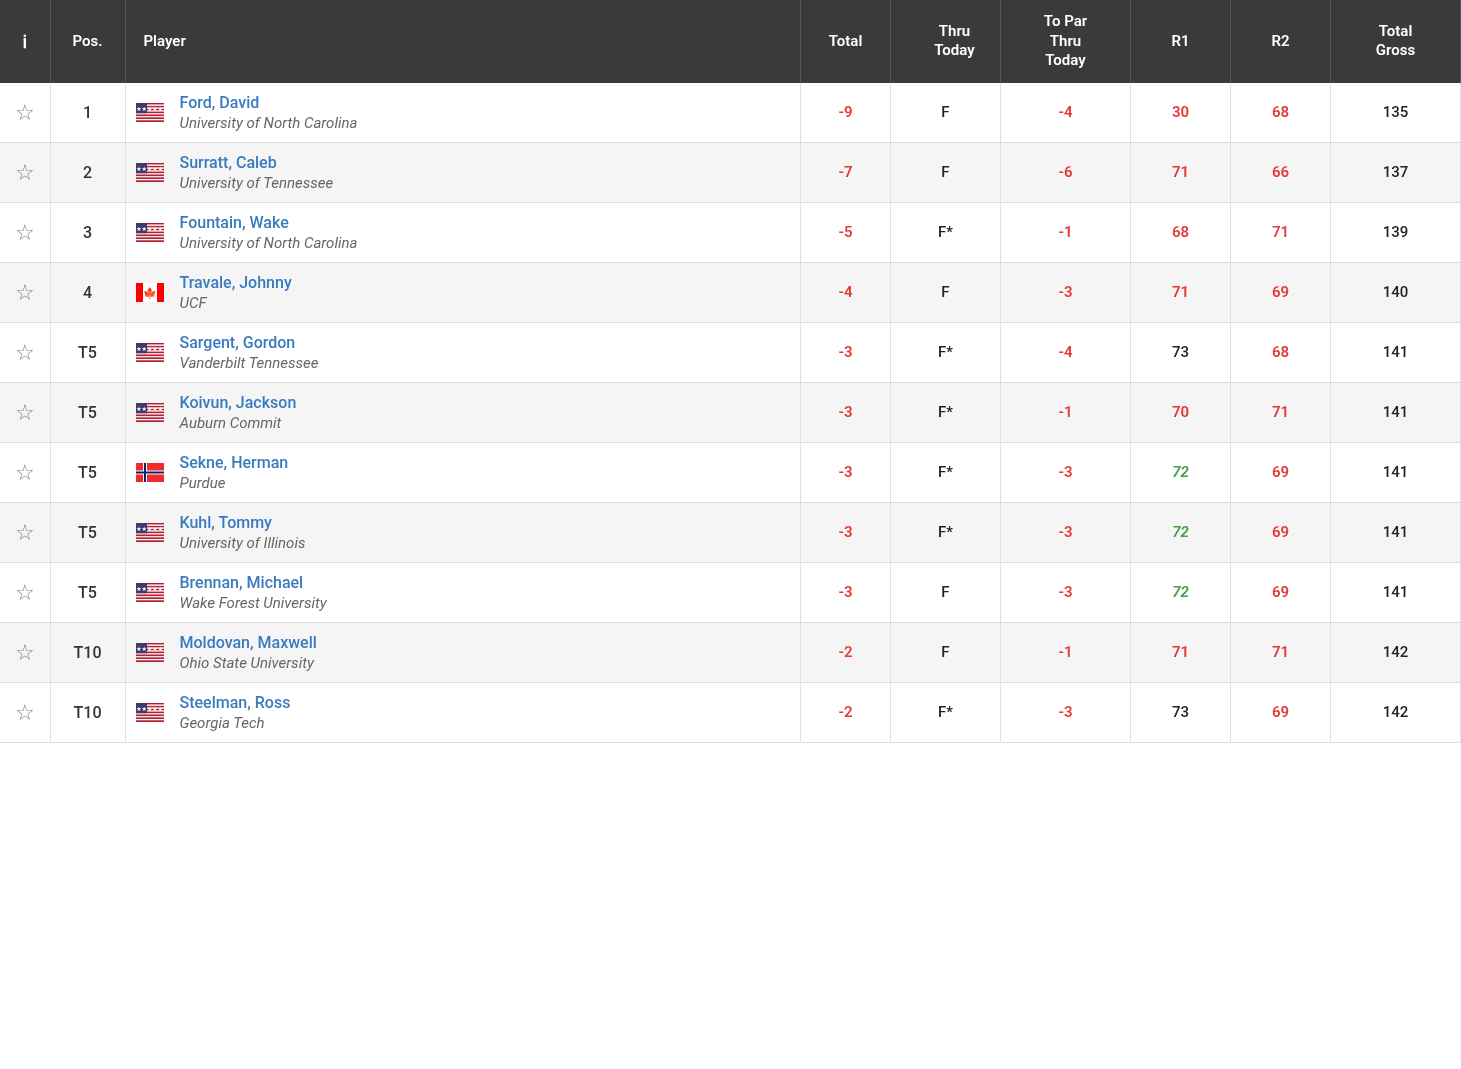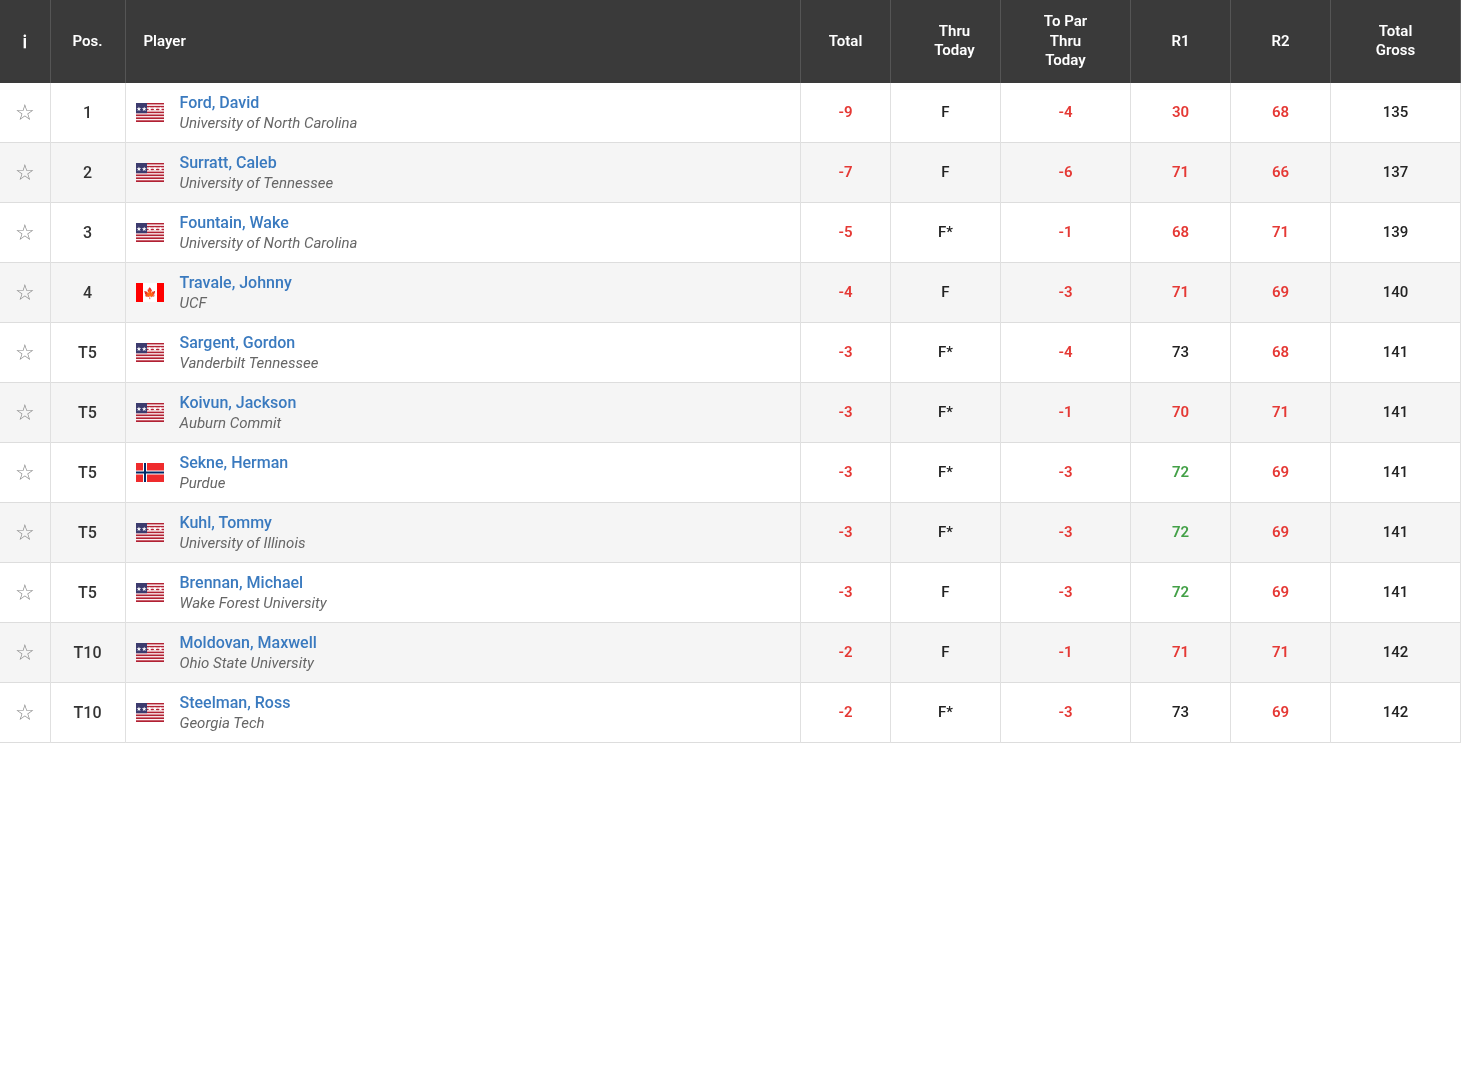--- a/index.html
+++ b/index.html
@@ -74,21 +74,21 @@
     }
     .flag {
       width: 28px;
       height: 20px;
       flex-shrink: 0;
       display: inline-flex;
       align-items: center;
       justify-content: center;
     }
     .score-red { color: #e53935; font-weight: 600; }
-    .score-green { color: #43a047; font-weight: 600; }
+    .score-green { color: #43a047; font-weight: 600; font-style: italic; }
     .score-black { color: #222; font-weight: 500; }
     .star-cell {
       width: 50px;
       text-align: center;
       font-size: 22px;
       color: #888;
     }
     .pos-cell {
       width: 70px;
       font-size: 16px;

